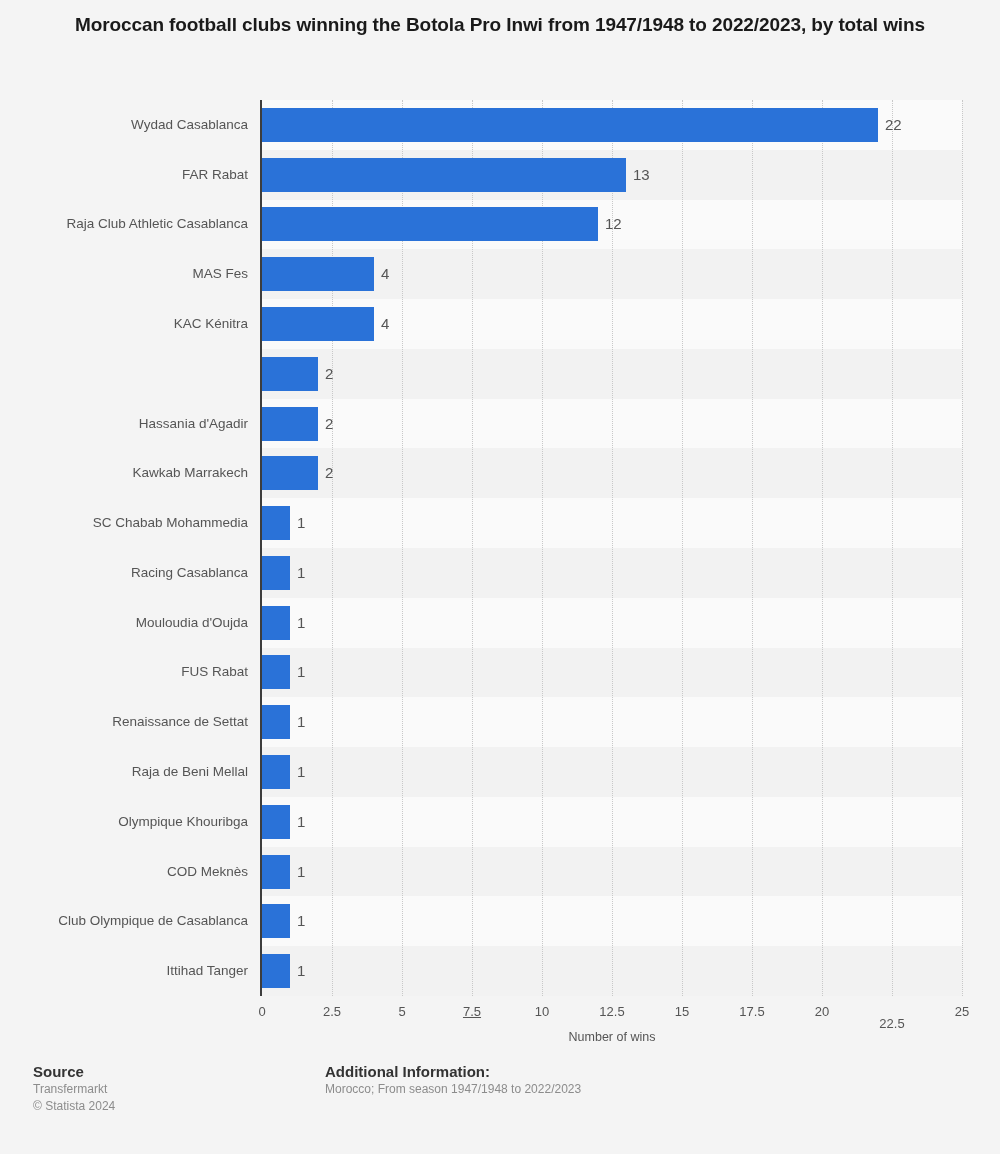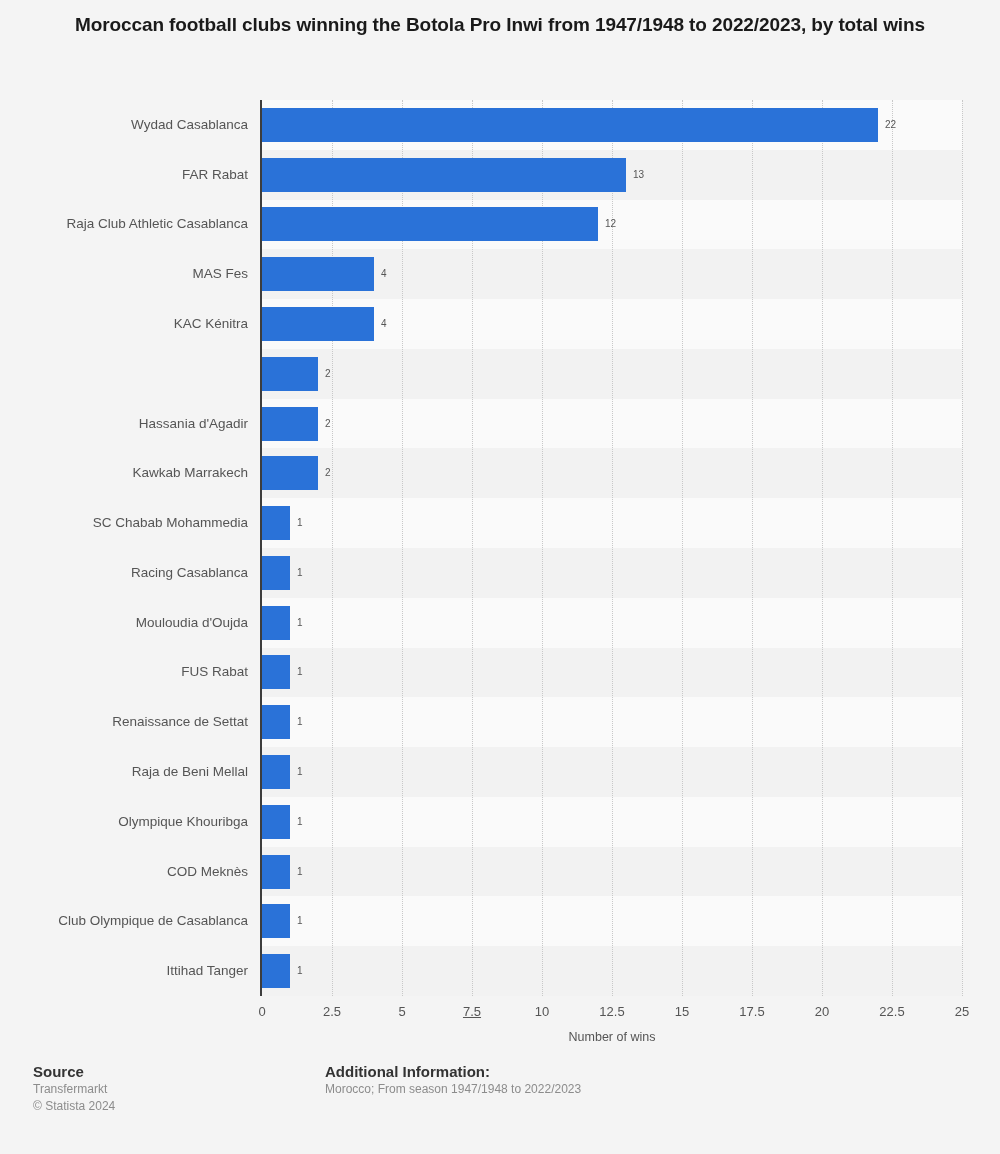--- a/index.html
+++ b/index.html
@@ -92,21 +92,21 @@
 
   .bar {
     position: absolute;
     height: 34px;
     background: #2a72d8;
   }
   .bar-value {
     position: absolute;
     height: 34px;
     line-height: 34px;
-    font-size: 10px;
+    font-size: 15px;
     color: #555555;
     white-space: nowrap;
   }
 
   
   #xaxis {
     position: absolute;
     left: 0;
     top: 996px;
     width: 1000px;
@@ -251,21 +251,21 @@
   <div class="xaxis-title">Number of wins</div>
 <div class="xtick" style="left: 262px;">0</div>
     <div class="xtick" style="left: 332px;">2.5</div>
     <div class="xtick" style="left: 402px;">5</div>
     <div class="xtick" style="left: 472px; text-decoration: underline;">7.5</div>
     <div class="xtick" style="left: 542px;">10</div>
     <div class="xtick" style="left: 612px;">12.5</div>
     <div class="xtick" style="left: 682px;">15</div>
     <div class="xtick" style="left: 752px;">17.5</div>
     <div class="xtick" style="left: 822px;">20</div>
-    <div class="xtick" style="left: 892px;">22.5</div>
+    <div class="xtick" style="left: 892px; margin-top: 12px;">22.5</div>
     <div class="xtick" style="left: 962px;">25</div>
   </div>
 
 <div id="footer">
   <div class="foot-col left">
     <div class="foot-head">Source</div>
     <div class="foot-line">Transfermarkt</div>
     <div class="foot-line">© Statista 2024</div>
   </div>
   <div class="foot-col right">

